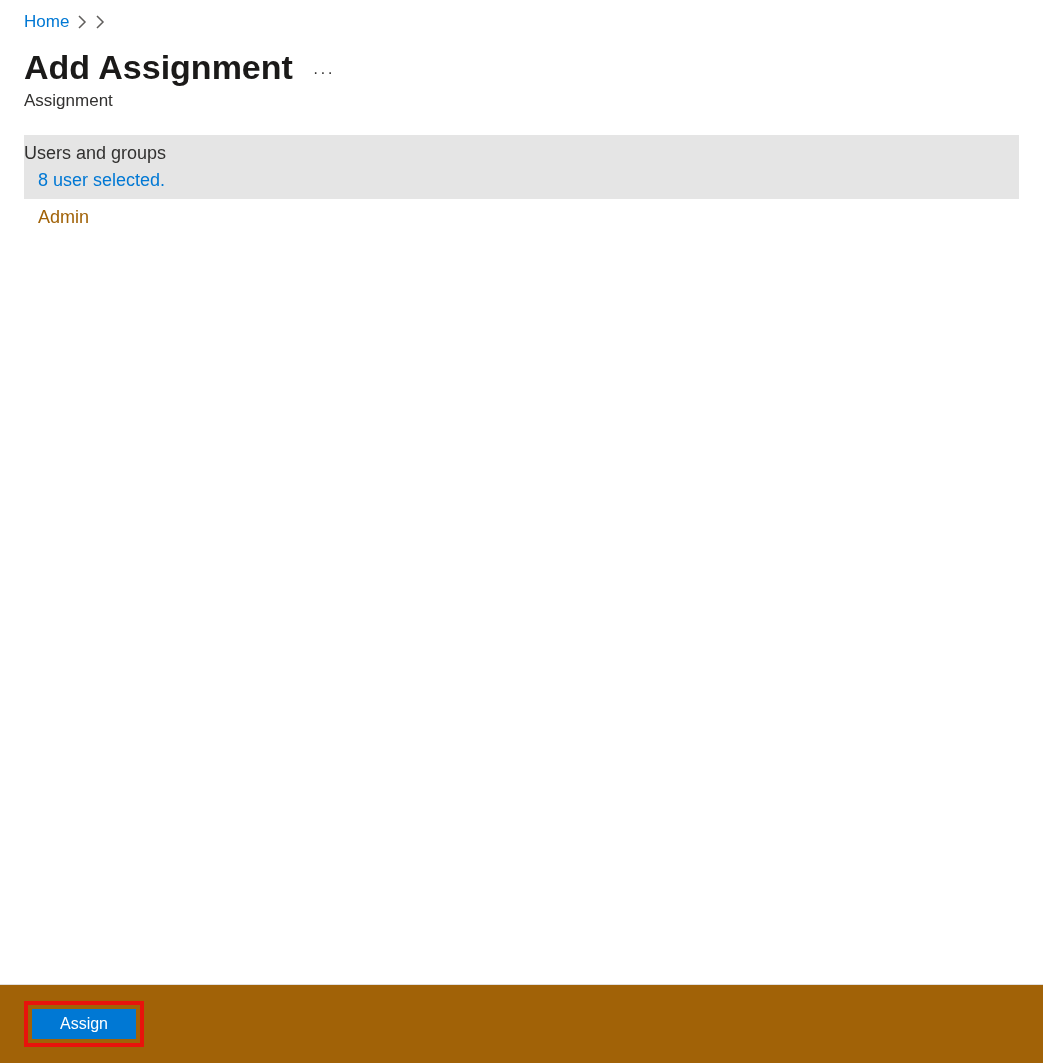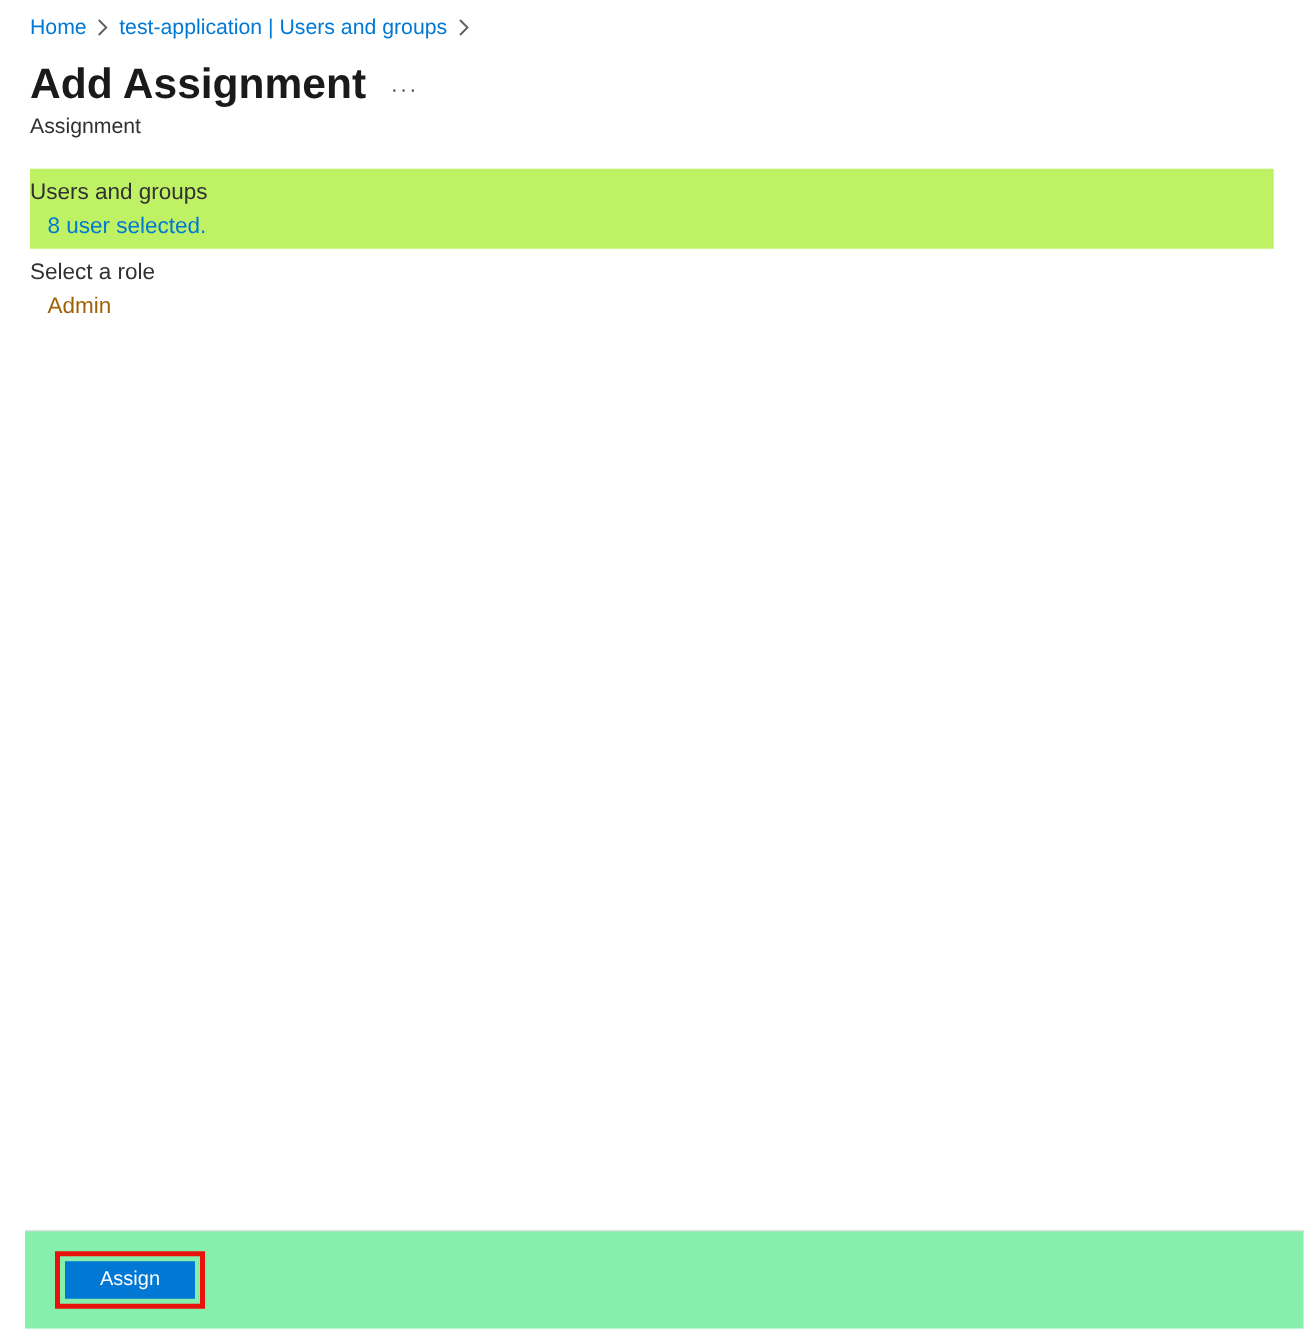--- a/index.html
+++ b/index.html
@@ -60,21 +60,21 @@
     }
     .subtitle {
       padding: 0 24px 24px 24px;
       font-size: 17px;
       color: #323130;
     }
     .section {
       margin: 0 24px;
     }
     .section-selected {
-      background: #bef264;
+      background: #e5e5e5;
       padding: 8px 0;
     }
     .section-label {
       font-size: 18px;
       color: #323130;
       padding: 0 0 6px 0;
     }
     .section-value-link {
       color: #0078d4;
       font-size: 18px;
@@ -87,22 +87,21 @@
     .section-plain .section-value-link {
       color: #a16207;
     }
     .footer {
       position: absolute;
       bottom: 0;
       left: 0;
       right: 0;
       border-top: 1px solid #e1dfdd;
       padding: 16px 24px;
-      background: #86efac;
-      margin-left: 20px;
+      background: #a16207;
     }
     .highlight-box {
       border: 4px solid #e8130c;
       display: inline-block;
       padding: 4px;
     }
     .assign-btn {
       background: #0078d4;
       color: #ffffff;
       border: none;
@@ -116,41 +115,39 @@
 </head>
 <body>
 
 <nav class="breadcrumb">
   <span class="breadcrumb-link">Home</span>
   <span class="breadcrumb-sep">
     <svg class="chevron-svg" viewBox="0 0 8 14">
         <polyline points="1,1 7,7 1,13"></polyline>
       </svg>
   </span>
-  <span class="breadcrumb-link">test-application | Users and groups</span>
   <span class="breadcrumb-sep">
     <svg class="chevron-svg" viewBox="0 0 8 14">
         <polyline points="1,1 7,7 1,13"></polyline>
       </svg>
   </span>
 </nav>
 
 <div class="page-header">
   <h1 class="page-title">Add Assignment</h1>
   <span class="more-dots">···</span>
 </div>
 <div class="subtitle">Assignment</div>
 
 <div class="section section-selected">
   <div class="section-label">Users and groups</div>
   <div class="section-value-link">8 user selected.</div>
 </div>
 
 <div class="section section-plain">
-  <div class="section-label">Select a role</div>
   <div class="section-value-link">Admin</div>
 </div>
 
 <div class="footer">
   <div class="highlight-box">
     <button class="assign-btn">Assign</button>
   </div>
 </div>
 
 </body></html>

